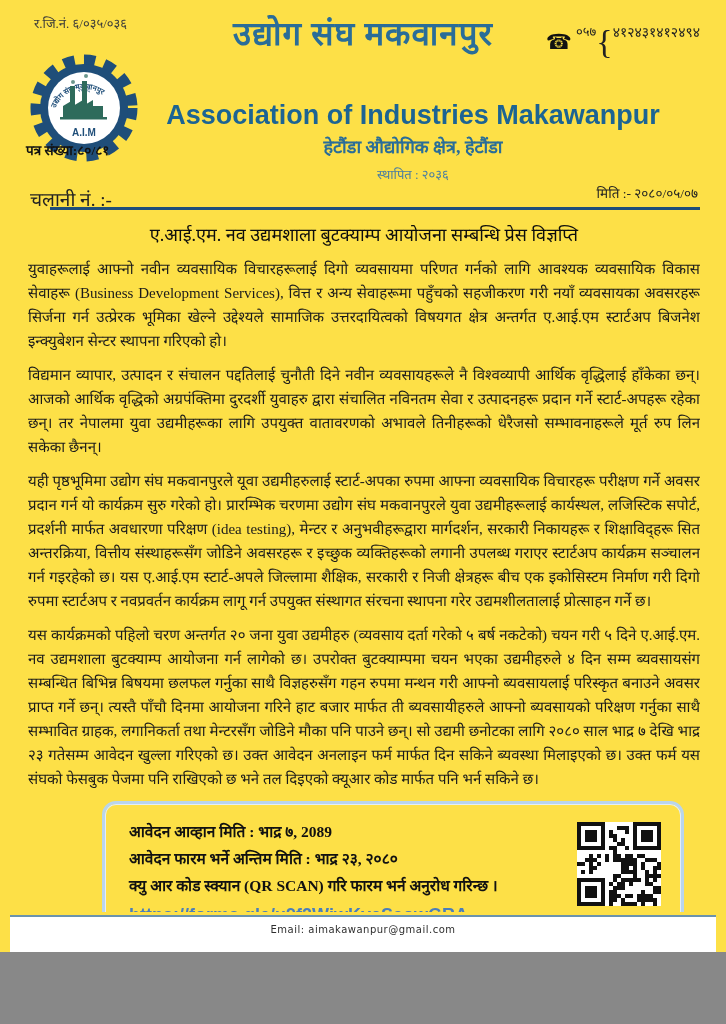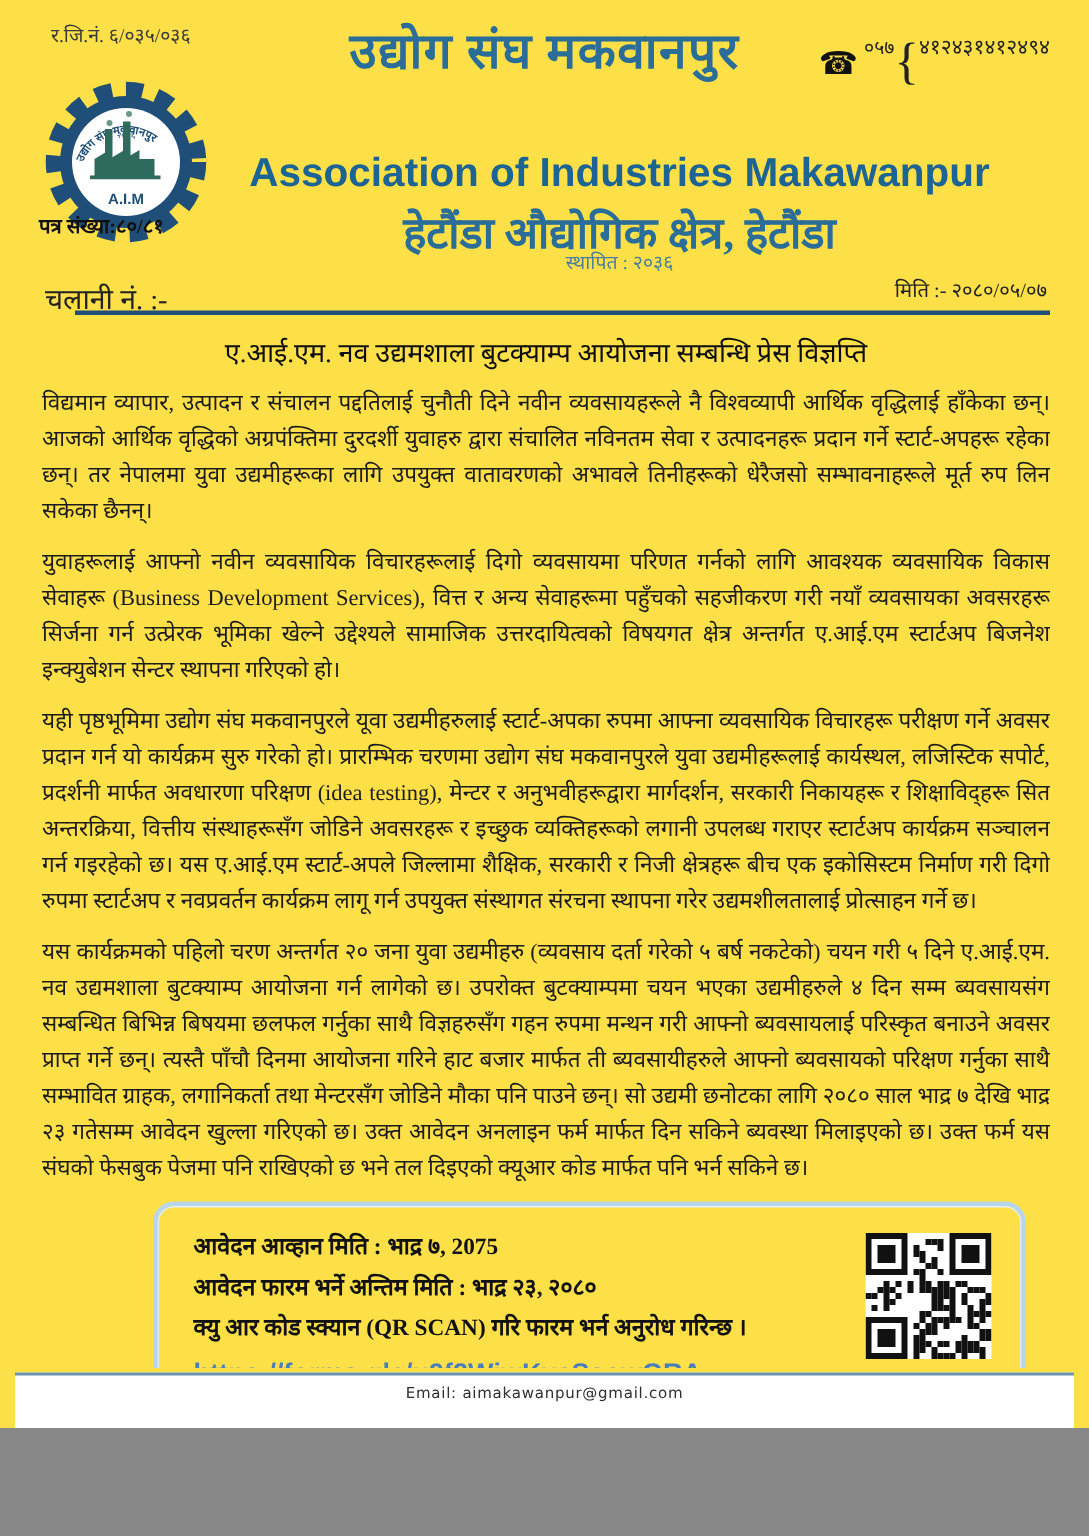--- a/index.html
+++ b/index.html
@@ -21,21 +21,21 @@
   .phone-area { font-size:13px; margin-top:2px; margin-right:0; }
   .phone-brace { font-size:34px; font-weight:300; line-height:44px; color:#222; }
   .phone-nums { display:flex; flex-direction:row; font-size:14px; line-height:20px; padding-top:3px; }
   .logo { position:absolute; top:54px; left:30px; width:108px; height:108px; }
   .org-english {
     position:absolute; top:100px; left:110px; right:10px; text-align:center;
     font-family:"Liberation Sans","DejaVu Sans",sans-serif;
     font-size:27px; font-weight:bold; color:#1c6493;
   }
   .address { position:absolute; top:134px; left:110px; right:10px; text-align:center;
-    font-size:29px; font-weight:bold; color:#2a6d98; }
+    font-size:18px; font-weight:bold; color:#2a6d98; }
   .established { position:absolute; top:165px; left:110px; right:10px; text-align:center;
     font-size:13px; color:#4b7ea0; }
   .letter-no { position:absolute; top:141px; left:26px; font-size:13.5px; font-weight:bold; color:#111; }
   .chalani { position:absolute; top:186px; left:30px; font-size:19px; color:#222; }
   .miti { position:absolute; top:184px; right:28px; font-size:13.5px; color:#222; }
   .divider { position:absolute; top:207px; left:50px; right:26px; height:3px; background:#1f4e79; }
   
   .main { position:absolute; top:217px; left:28px; right:26px; bottom:40px; overflow:hidden; }
   .doc-title { text-align:center; font-size:18px; font-weight:normal; color:#0d0d0d; margin:5px 0 11px; }
   .main p { font-size:15px; line-height:1.6; text-align:justify; margin-bottom:10px; color:#1b1b1b; }
@@ -116,28 +116,28 @@
     <div class="miti">
       <span>मिति :-</span>
       <span>२०८०/०५/०७</span>
     </div>
     <div class="divider"></div>
   </div>
 
   <div class="main">
     <div class="doc-title">ए.आई.एम. नव उद्यमशाला बुटक्याम्प आयोजना सम्बन्धि प्रेस विज्ञप्ति</div>
 
+    <p>युवाहरूलाई आफ्नो नवीन व्यवसायिक विचारहरूलाई दिगो व्यवसायमा परिणत गर्नको लागि आवश्यक व्यवसायिक विकास सेवाहरू (Business Development Services), वित्त र अन्य सेवाहरूमा पहुँचको सहजीकरण गरी नयाँ व्यवसायका अवसरहरू सिर्जना गर्न उत्प्रेरक भूमिका खेल्ने उद्देश्यले सामाजिक उत्तरदायित्वको विषयगत क्षेत्र अन्तर्गत ए.आई.एम स्टार्टअप बिजनेश इन्क्युबेशन सेन्टर स्थापना गरिएको हो।</p>
     <p>विद्यमान व्यापार, उत्पादन र संचालन पद्दतिलाई चुनौती दिने नवीन व्यवसायहरूले नै विश्वव्यापी आर्थिक वृद्धिलाई हाँकेका छन्। आजको आर्थिक वृद्धिको अग्रपंक्तिमा दुरदर्शी युवाहरु द्वारा संचालित नविनतम सेवा र उत्पादनहरू प्रदान गर्ने स्टार्ट-अपहरू रहेका छन्। तर नेपालमा युवा उद्यमीहरूका लागि उपयुक्त वातावरणको अभावले तिनीहरूको धेरैजसो सम्भावनाहरूले मूर्त रुप लिन सकेका छैनन्।</p>
-    <p>युवाहरूलाई आफ्नो नवीन व्यवसायिक विचारहरूलाई दिगो व्यवसायमा परिणत गर्नको लागि आवश्यक व्यवसायिक विकास सेवाहरू (Business Development Services), वित्त र अन्य सेवाहरूमा पहुँचको सहजीकरण गरी नयाँ व्यवसायका अवसरहरू सिर्जना गर्न उत्प्रेरक भूमिका खेल्ने उद्देश्यले सामाजिक उत्तरदायित्वको विषयगत क्षेत्र अन्तर्गत ए.आई.एम स्टार्टअप बिजनेश इन्क्युबेशन सेन्टर स्थापना गरिएको हो।</p>
     <p>यही पृष्ठभूमिमा उद्योग संघ मकवानपुरले यूवा उद्यमीहरुलाई स्टार्ट-अपका रुपमा आफ्ना व्यवसायिक विचारहरू परीक्षण गर्ने अवसर प्रदान गर्न यो कार्यक्रम सुरु गरेको हो। प्रारम्भिक चरणमा उद्योग संघ मकवानपुरले युवा उद्यमीहरूलाई कार्यस्थल, लजिस्टिक सपोर्ट, प्रदर्शनी मार्फत अवधारणा परिक्षण (idea testing), मेन्टर र अनुभवीहरूद्वारा मार्गदर्शन, सरकारी निकायहरू र शिक्षाविद्हरू सित अन्तरक्रिया, वित्तीय संस्थाहरूसँग जोडिने अवसरहरू र इच्छुक व्यक्तिहरूको लगानी उपलब्ध गराएर स्टार्टअप कार्यक्रम सञ्चालन गर्न गइरहेको छ। यस ए.आई.एम स्टार्ट-अपले जिल्लामा शैक्षिक, सरकारी र निजी क्षेत्रहरू बीच एक इकोसिस्टम निर्माण गरी दिगो रुपमा स्टार्टअप र नवप्रवर्तन कार्यक्रम लागू गर्न उपयुक्त संस्थागत संरचना स्थापना गरेर उद्यमशीलतालाई प्रोत्साहन गर्ने छ।</p>
     <p>यस कार्यक्रमको पहिलो चरण अन्तर्गत २० जना युवा उद्यमीहरु (व्यवसाय दर्ता गरेको ५ बर्ष नकटेको) चयन गरी ५ दिने ए.आई.एम. नव उद्यमशाला बुटक्याम्प आयोजना गर्न लागेको छ। उपरोक्त बुटक्याम्पमा चयन भएका उद्यमीहरुले ४ दिन सम्म ब्यवसायसंग सम्बन्धित बिभिन्न बिषयमा छलफल गर्नुका साथै विज्ञहरुसँग गहन रुपमा मन्थन गरी आफ्नो ब्यवसायलाई परिस्कृत बनाउने अवसर प्राप्त गर्ने छन्। त्यस्तै पाँचौ दिनमा आयोजना गरिने हाट बजार मार्फत ती ब्यवसायीहरुले आफ्नो ब्यवसायको परिक्षण गर्नुका साथै सम्भावित ग्राहक, लगानिकर्ता तथा मेन्टरसँग जोडिने मौका पनि पाउने छन्। सो उद्यमी छनोटका लागि २०८० साल भाद्र ७ देखि भाद्र २३ गतेसम्म आवेदन खुल्ला गरिएको छ। उक्त आवेदन अनलाइन फर्म मार्फत दिन सकिने ब्यवस्था मिलाइएको छ। उक्त फर्म यस संघको फेसबुक पेजमा पनि राखिएको छ भने तल दिइएको क्यूआर कोड मार्फत पनि भर्न सकिने छ।</p>
 
     <div class="info-box">
       <div class="box-lines">
-        <div class="box-line">आवेदन आव्हान मिति : भाद्र ७, 2075</div>
+        <div class="box-line">आवेदन आव्हान मिति : भाद्र ७, 2089</div>
         <div class="box-line">आवेदन फारम भर्ने अन्तिम मिति : भाद्र २३, २०८०</div>
         <div class="box-line">क्यु आर कोड स्क्यान (QR SCAN) गरि फारम भर्न अनुरोध गरिन्छ ।</div>
         <a class="box-link" href="#">https://forms.gle/u9f2WjwKycSaowGRA</a>
       </div>
       <div class="qr-wrap">
         <svg id="qr" width="84" height="84" viewBox="0 0 84 84">
             <rect x="40" y="4" width="4" height="4" fill="#111"></rect>
             <rect x="44" y="4" width="4" height="4" fill="#111"></rect>
             <rect x="48" y="4" width="4" height="4" fill="#111"></rect>
             <rect x="32" y="8" width="4" height="4" fill="#111"></rect>

